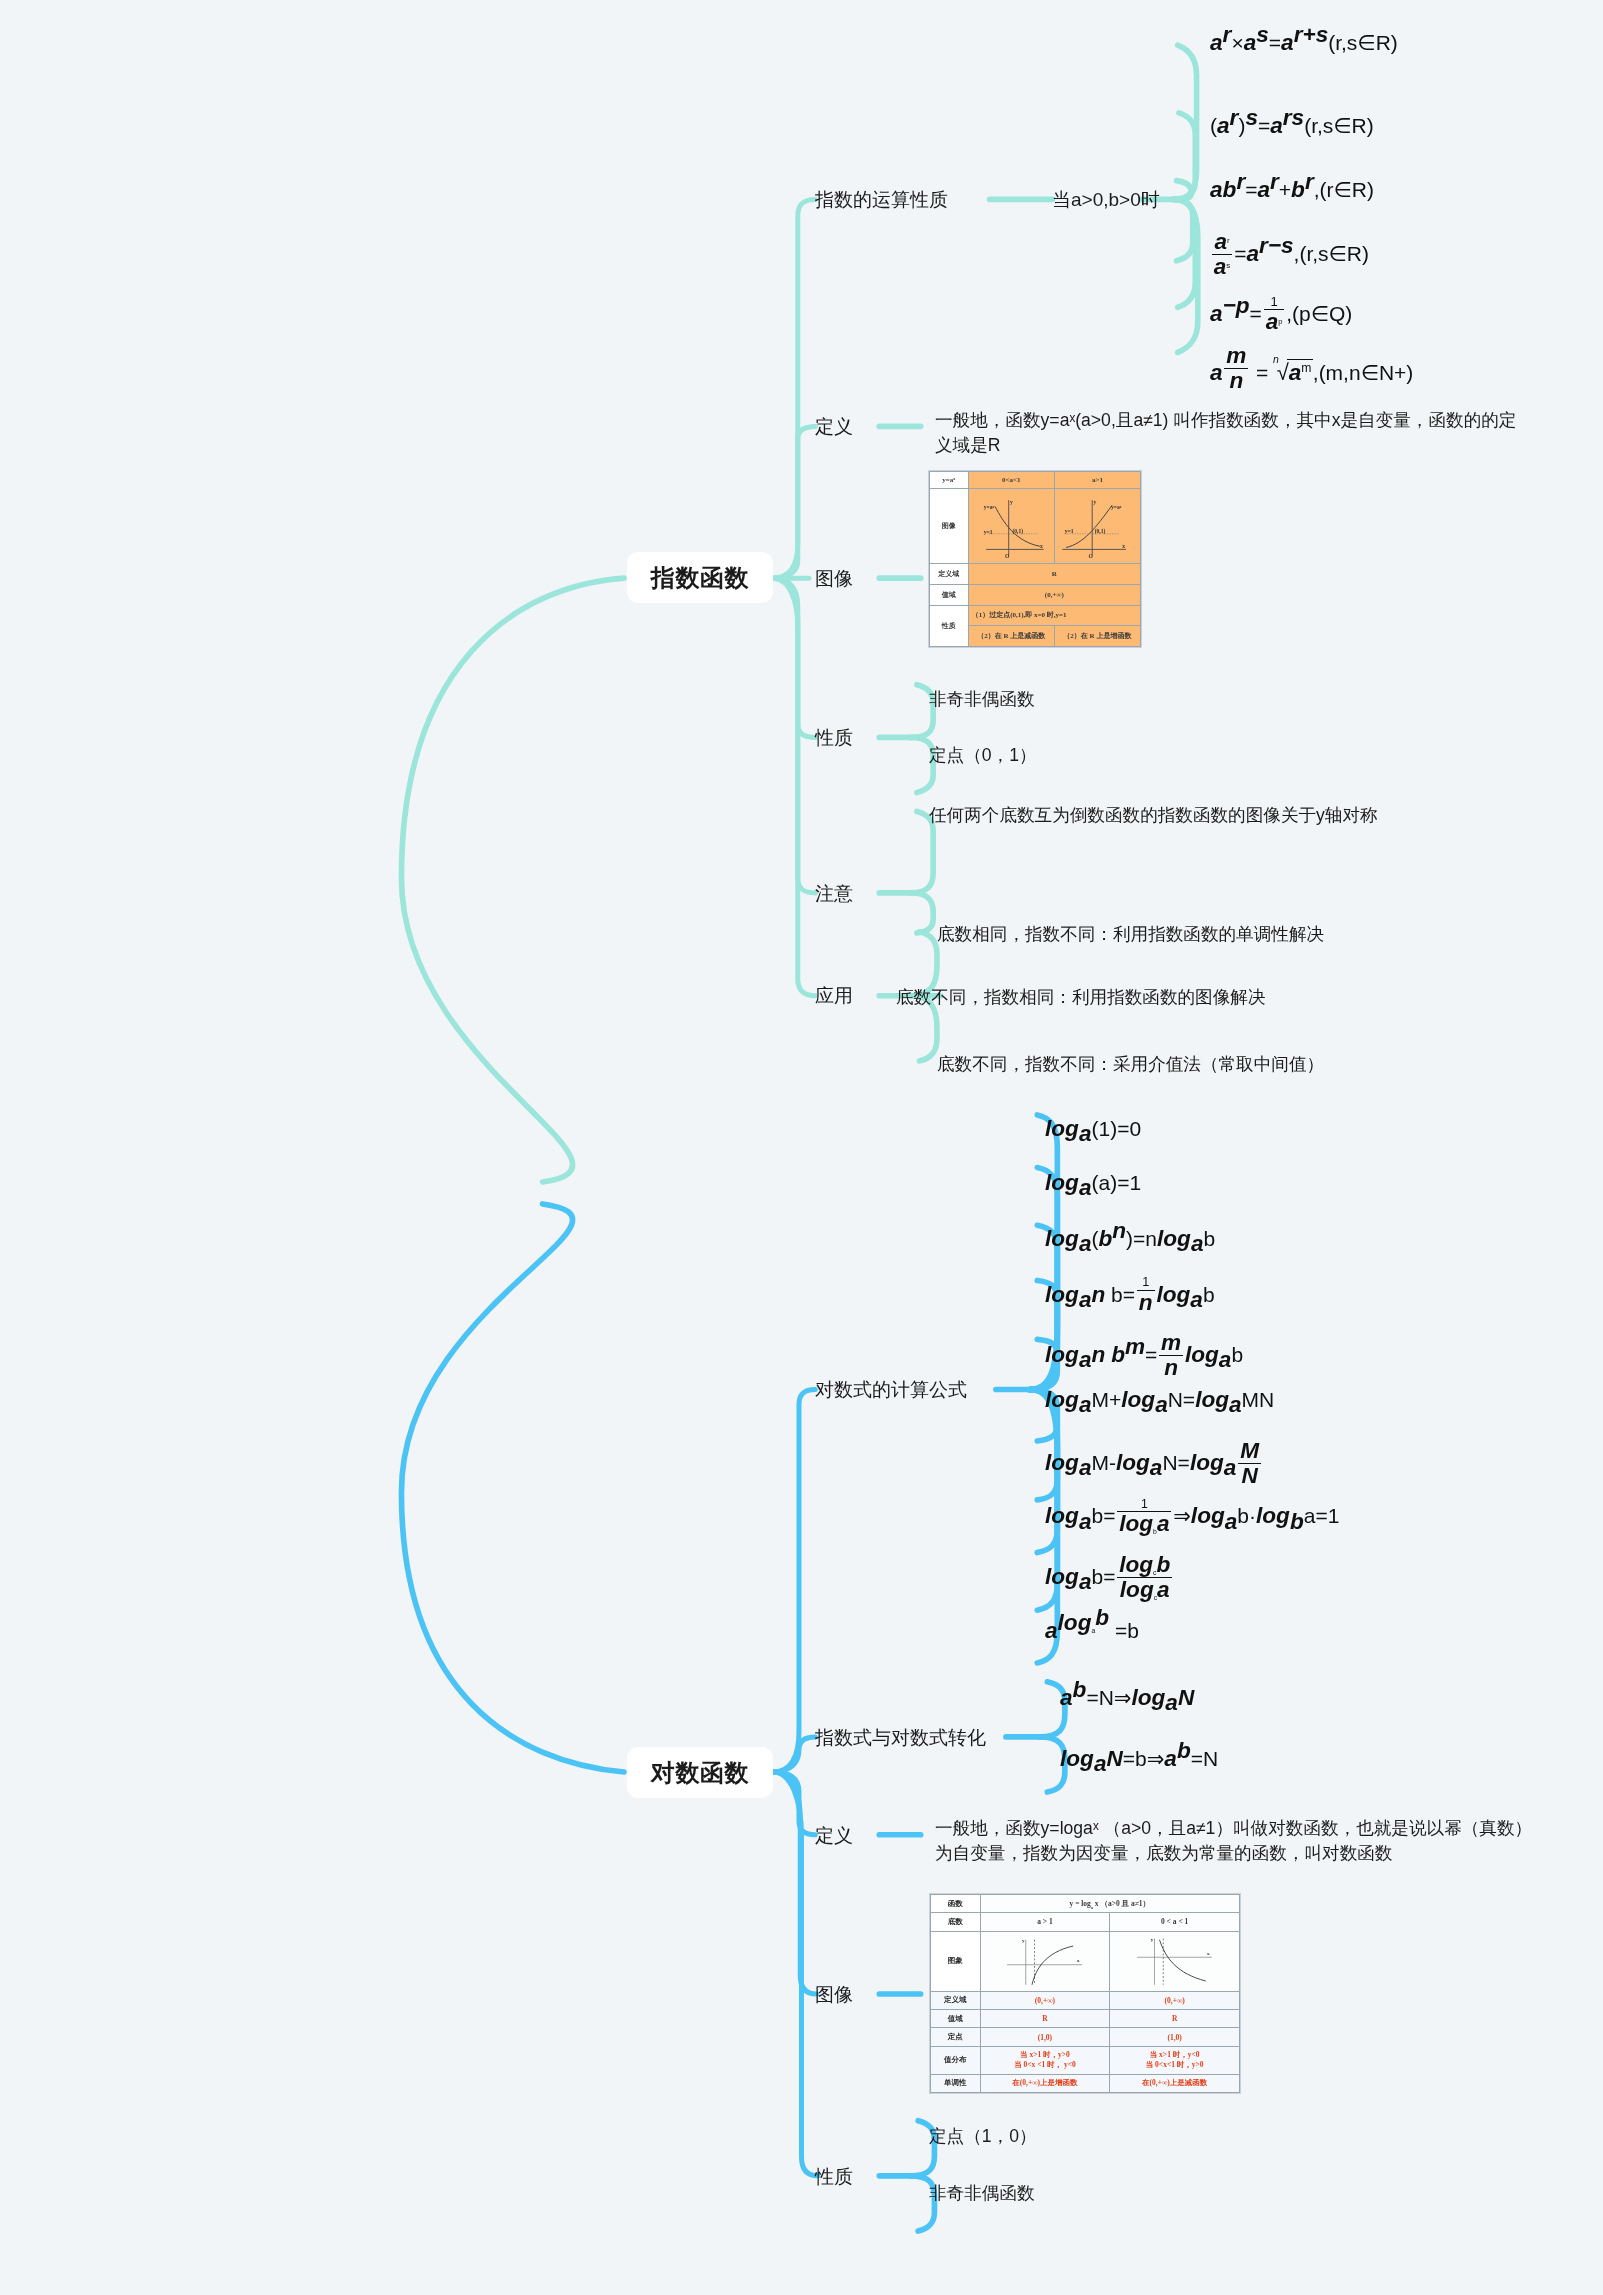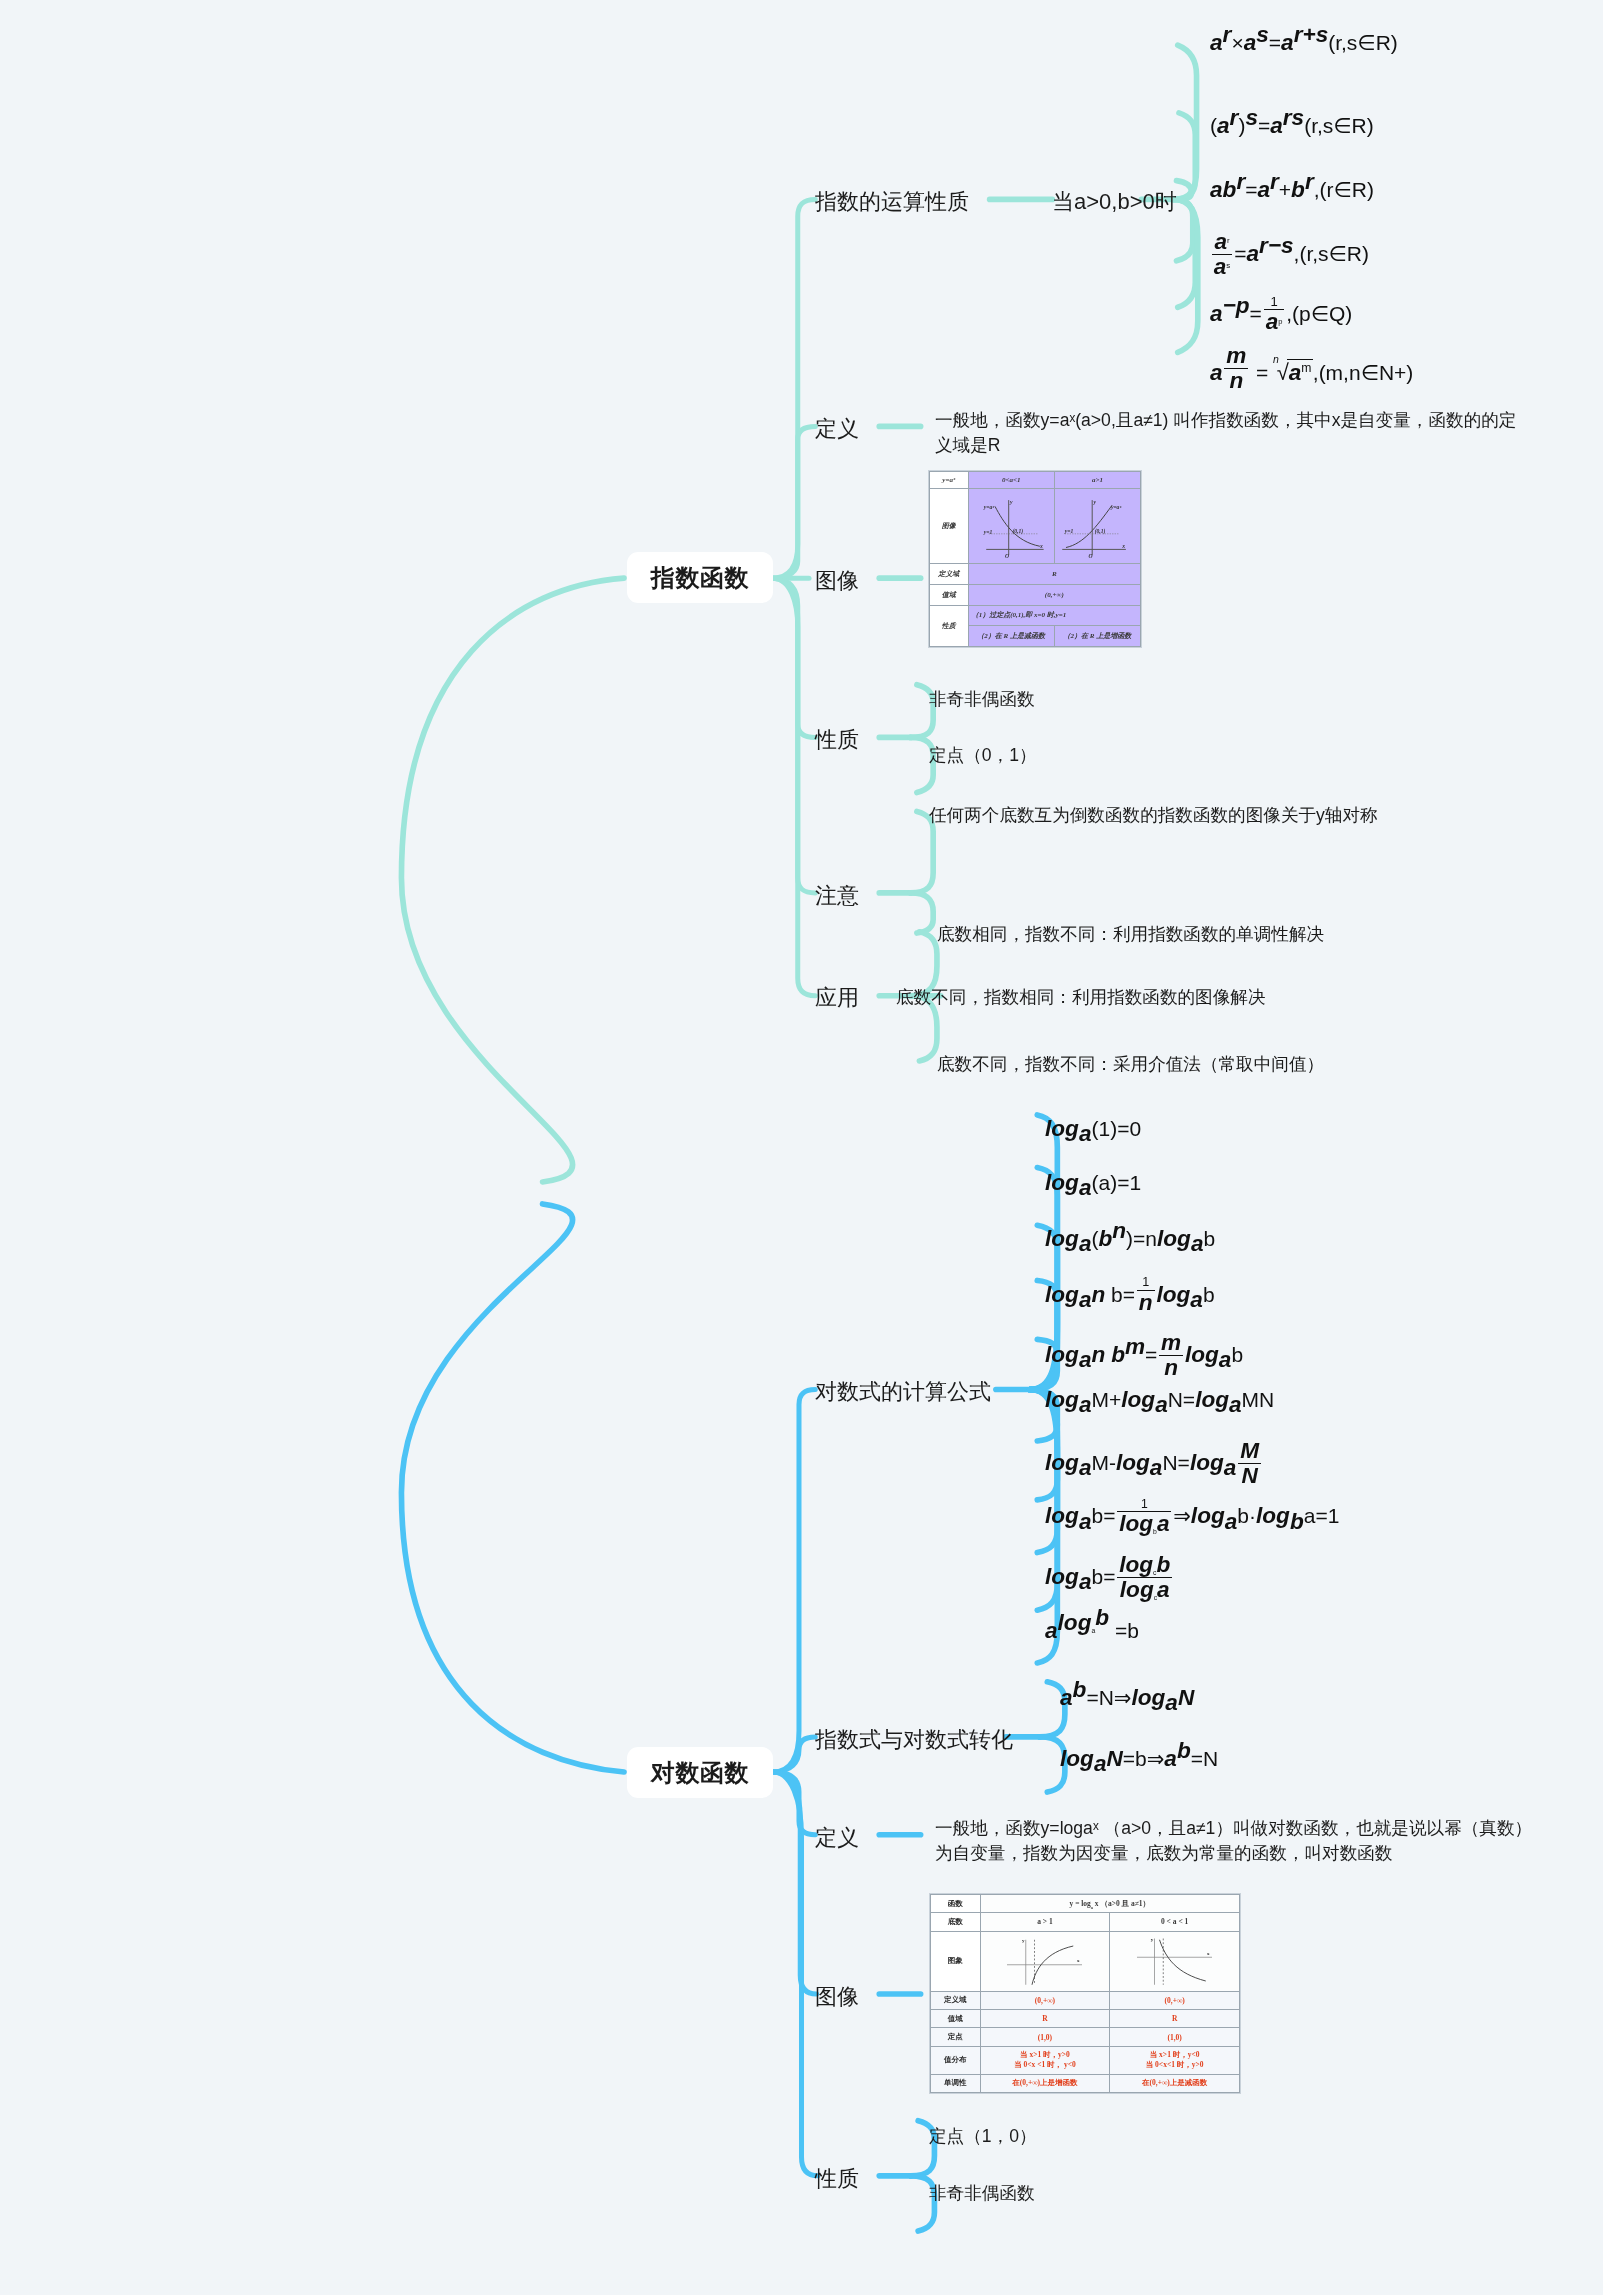--- a/index.html
+++ b/index.html
@@ -32,21 +32,21 @@
     background:#ffffff;border-radius:11.3px;
     display:flex;align-items:center;justify-content:center;
     width:146px;height:51px;
   }
   .topic .txt{font-size:24px;color:#1b1b1b;font-weight:bold;white-space:nowrap;letter-spacing:0.6px;}
   #topic-exp{left:627px;top:552px;}
   #topic-log{left:627px;top:1747px;}
 
   
   .branch-label{
-    font-size:22px;color:#1b1b1b;white-space:nowrap;
+    font-size:19px;color:#1b1b1b;white-space:nowrap;
     position:absolute;font-weight:normal;
   }
 
   
   .leaf{
     position:absolute;font-size:17.6px;color:#1b1b1b;
     line-height:1.42;white-space:pre-line;
   }
   .leaf.wide{white-space:normal;}
 
@@ -69,21 +69,21 @@
   .sqrt-sym{font-size:1.05em;}
 
   
   .tbl-wrap{position:absolute;background:#ffffff;border:0.6px solid #c9d2da;}
   table.mini{border-collapse:collapse;width:100%;height:100%;}
   table.mini td{border:0.6px solid #9aa6b0;font-size:7px;color:#3a3a3a;text-align:center;
     padding:0.6px 1.3px;font-family:"Liberation Serif","DejaVu Serif",serif;font-weight:bold;}
   table.mini td.lab{width:35px;background:#fff;}
   .mini-graph{display:block;}
 
-  #tbl-exp{left:928px;top:470px;width:212px;height:176px;background:#c4b5fd;font-style:italic;}
+  #tbl-exp{left:928px;top:470px;width:212px;height:176px;background:#fdba74;}
   #tbl-log{left:929px;top:1893px;width:310px;height:199px;background:#fcfdfd;}
   #tbl-log table.mini td{font-size:7.5px;}
   #tbl-log table.mini td.red{color:#e2401c;}
   #tbl-log table.mini td.lab{width:46px;color:#2b2b2b;}
   #tbl-log table.mini tr.alt td{background:#f4f7fb;}
 
   
   #footer{
     position:absolute;left:0;top:2230px;width:1603px;text-align:center;
     font-size:16.3px;color:#a9b2ba;letter-spacing:3.8px;

